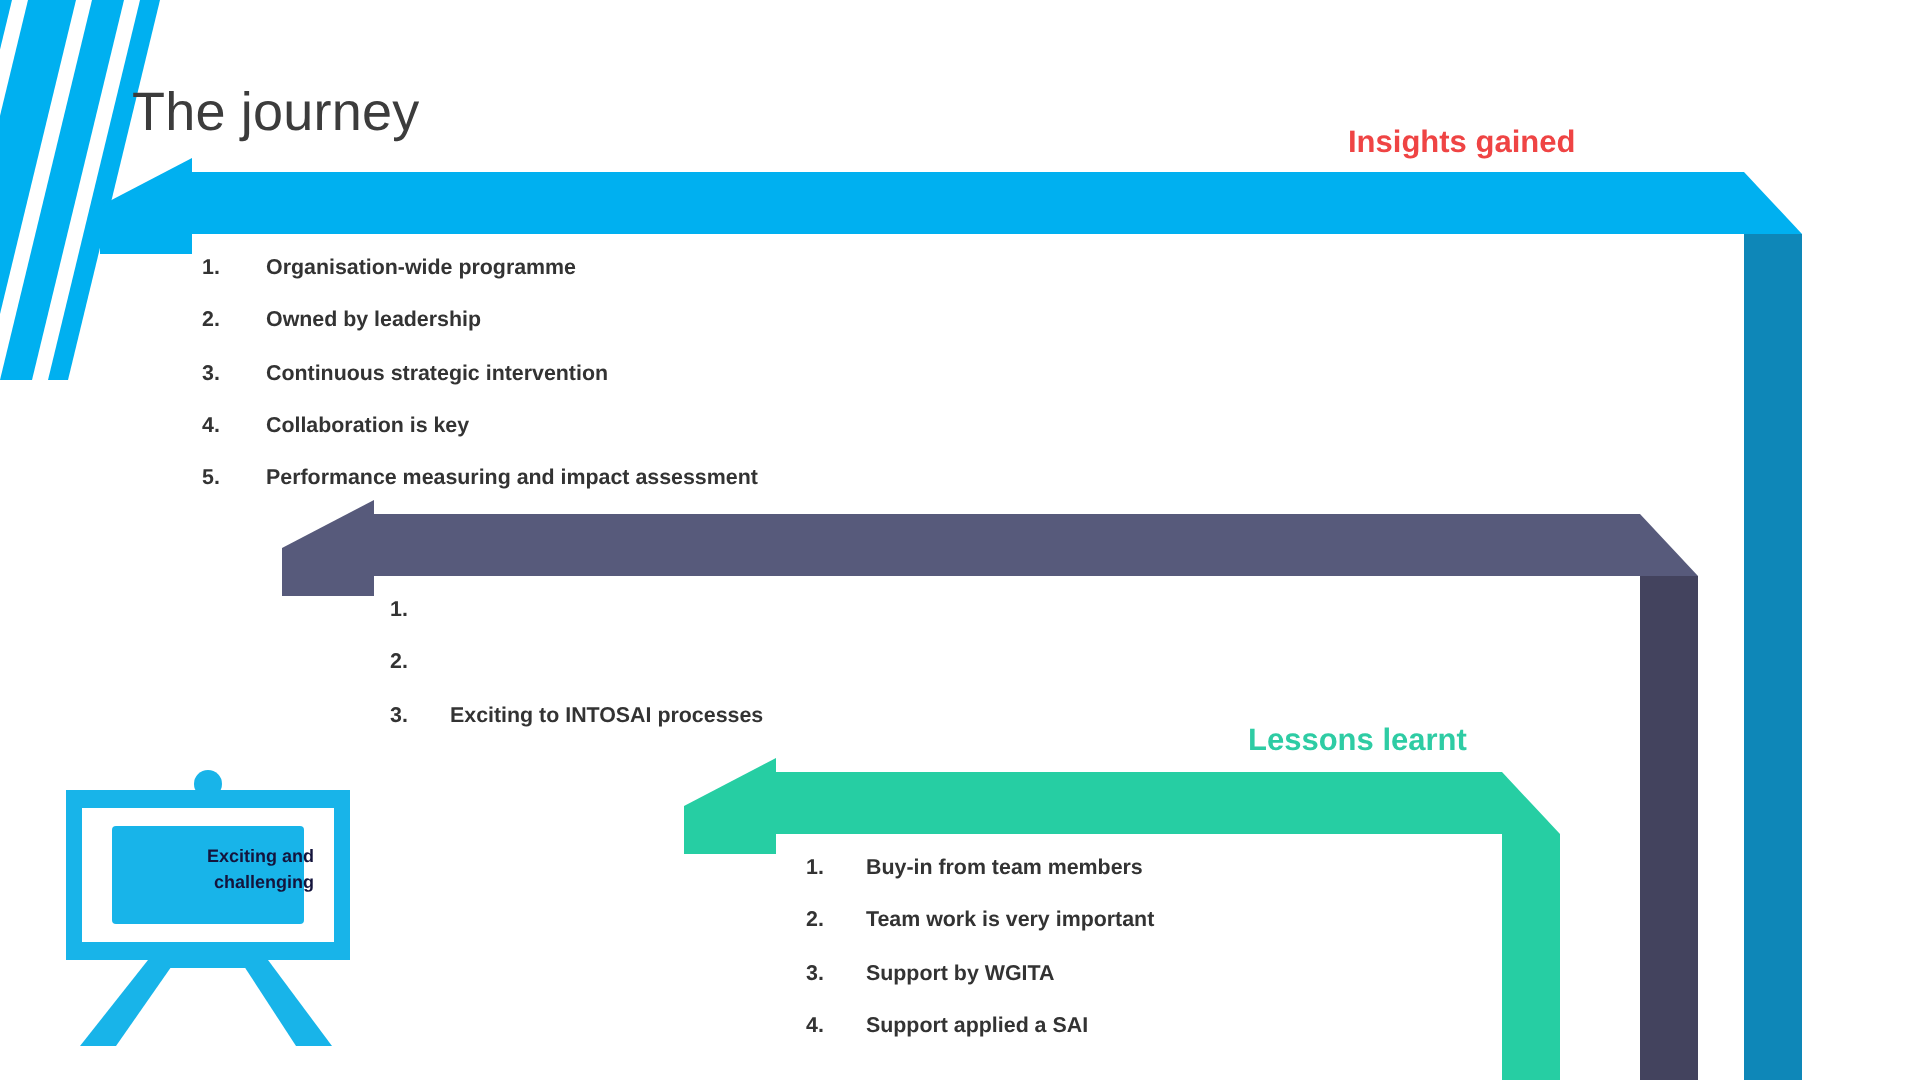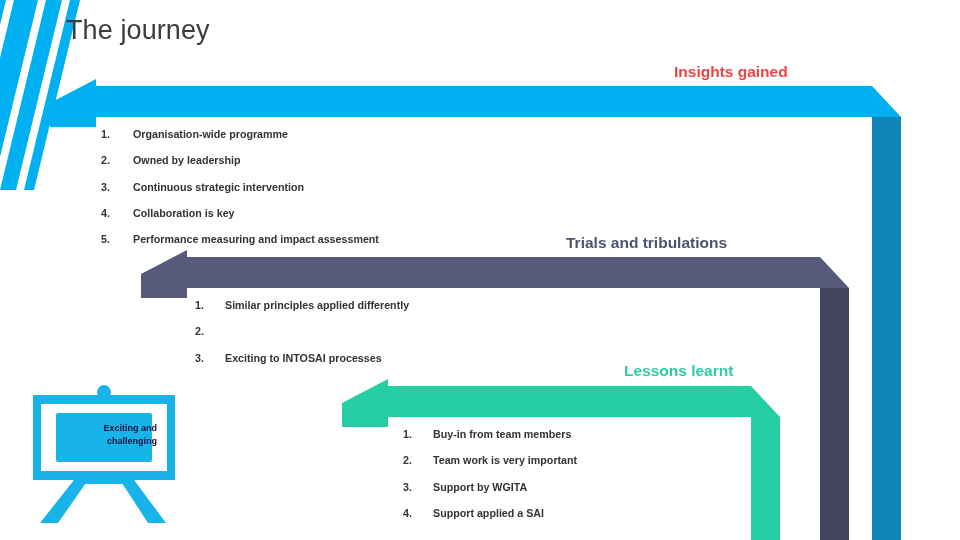--- a/index.html
+++ b/index.html
@@ -23,21 +23,21 @@
     top: 0;
     width: 200px;
     height: 190px;
     pointer-events: none;
   }
 
   
   .slide-title {
     position: absolute;
     left: 66px;
-    top: 15px;
+    top: 41px;
     font-size: 27px;
     font-weight: 400;
     color: #3c3c3c;
     letter-spacing: 0.1px;
     white-space: nowrap;
   }
 
   
   .arrow-layer {
     position: absolute;
@@ -146,21 +146,20 @@
     <g>
       <polygon points="342,403 388,379 388,427 342,427" fill="#26CEA3"></polygon>
       <polygon points="388,386 751,386 751,417 388,417" fill="#26CEA3"></polygon>
       <polygon points="751,386 780,417 751,417" fill="#26CEA3"></polygon>
       <rect x="751" y="417" width="29" height="123" fill="#26CEA3"></rect>
     </g>
   </svg>
 
   <div id="heading-insights" class="band-heading">Insights gained</div>
 
-  <div id="heading-trials" class="band-heading">Trials and tribulations</div>
 
   <div id="heading-lessons" class="band-heading">Lessons learnt</div>
 
   <ul id="list-insights" class="num-list">
     <li>
       <span class="num">1.</span>
       <span>Organisation-wide programme</span>
     </li>
     <li>
       <span class="num">2.</span>
@@ -176,21 +175,20 @@
     </li>
     <li>
       <span class="num">5.</span>
       <span>Performance measuring and impact assessment</span>
     </li>
   </ul>
 
   <ul id="list-trials" class="num-list">
     <li>
       <span class="num">1.</span>
-      <span>Similar principles applied differently</span>
     </li>
     <li>
       <span class="num">2.</span>
     </li>
     <li>
       <span class="num">3.</span>
       <span>Exciting to INTOSAI processes</span>
     </li>
   </ul>
 

